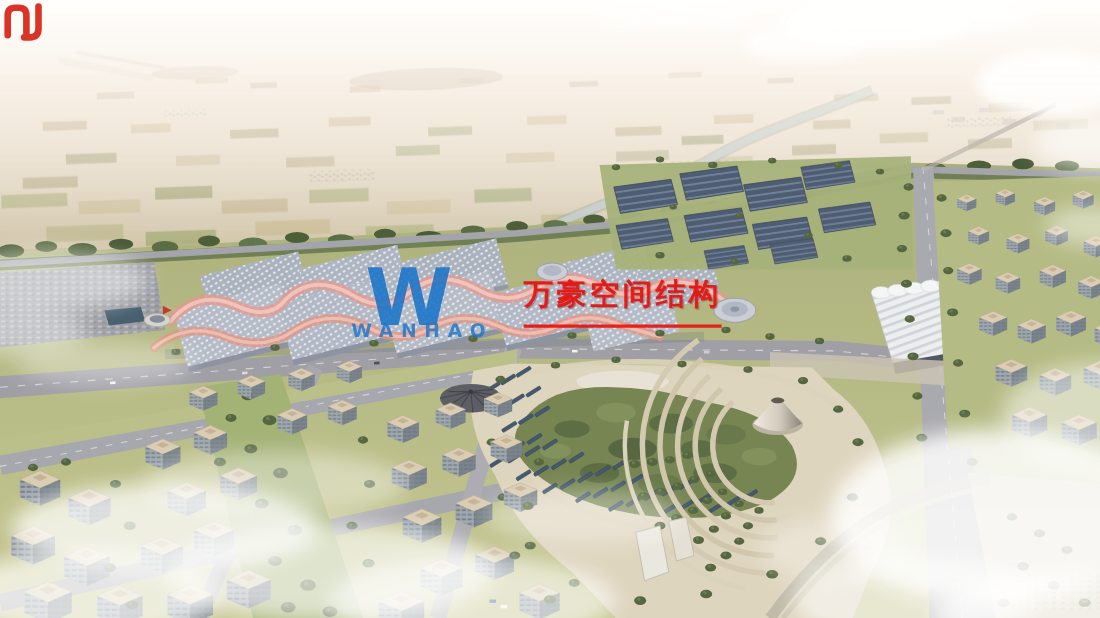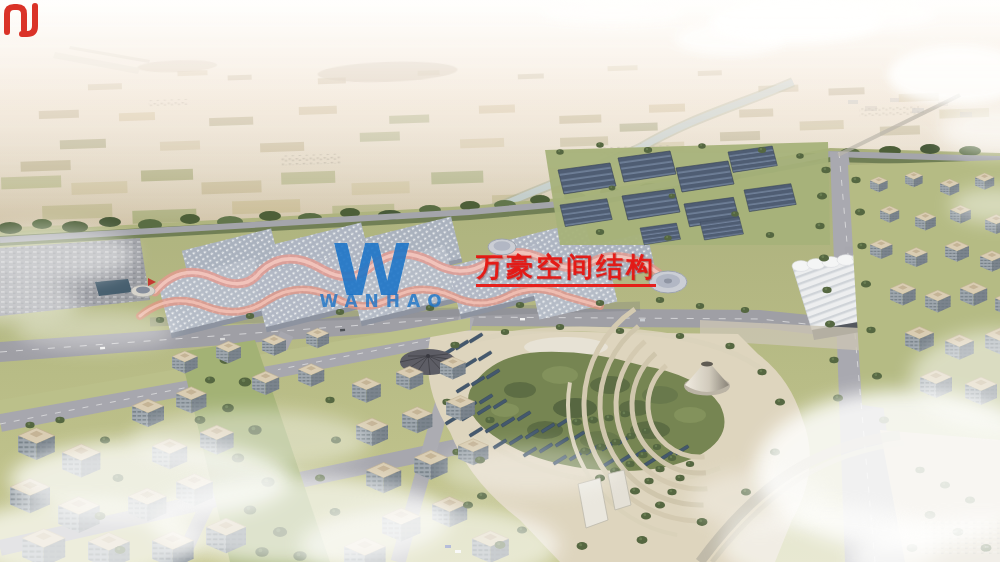--- a/index.html
+++ b/index.html
@@ -13,21 +13,21 @@
           font-size:72px;line-height:1;color:#1b74c8;opacity:.88;
           text-shadow:0 0 2px rgba(255,255,255,.35);}
   .emblem{position:absolute;left:361px;top:250px;width:42px;height:42px;opacity:.95;}
   .logo-sub{position:absolute;left:300px;top:291px;width:168px;text-align:center;
             font-family:"DejaVu Sans",sans-serif;font-weight:bold;font-size:17px;
             letter-spacing:7px;color:#1b74c8;opacity:.8;}
   .wm-cn{position:absolute;left:476px;top:252px;
          font-family:"Liberation Serif","DejaVu Serif",serif;font-weight:bold;
          font-size:27px;letter-spacing:3px;line-height:1.15;
          color:rgba(232,18,14,.92);border-bottom:3px solid rgba(232,18,14,.92);
-         padding-bottom:1px;text-shadow:1px 1px 1px rgba(100,0,0,.35);}
+         padding-bottom:12px;text-shadow:1px 1px 1px rgba(100,0,0,.35);}
   .wm-url{position:absolute;left:368px;top:286px;
           font-family:"Liberation Serif","DejaVu Serif",serif;font-weight:bold;
           font-size:27px;letter-spacing:2px;color:rgba(232,18,14,.92);
           text-shadow:1px 1px 1px rgba(100,0,0,.35);}
 </style>
 </head>
 <body>
 
 <div class="stage">
 <svg width="1000" height="562" viewBox="0 0 1000 562">

